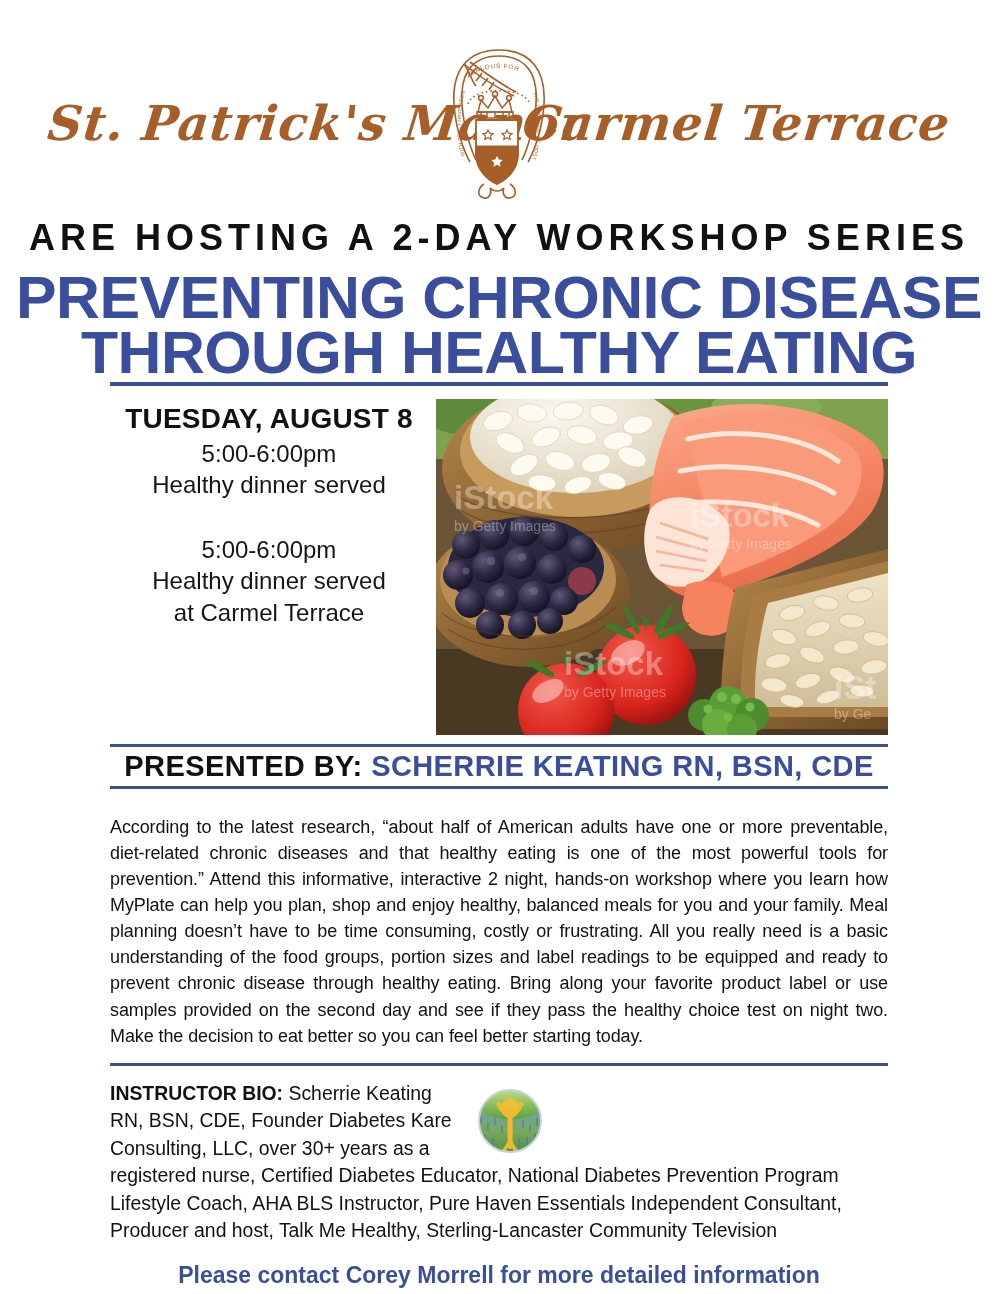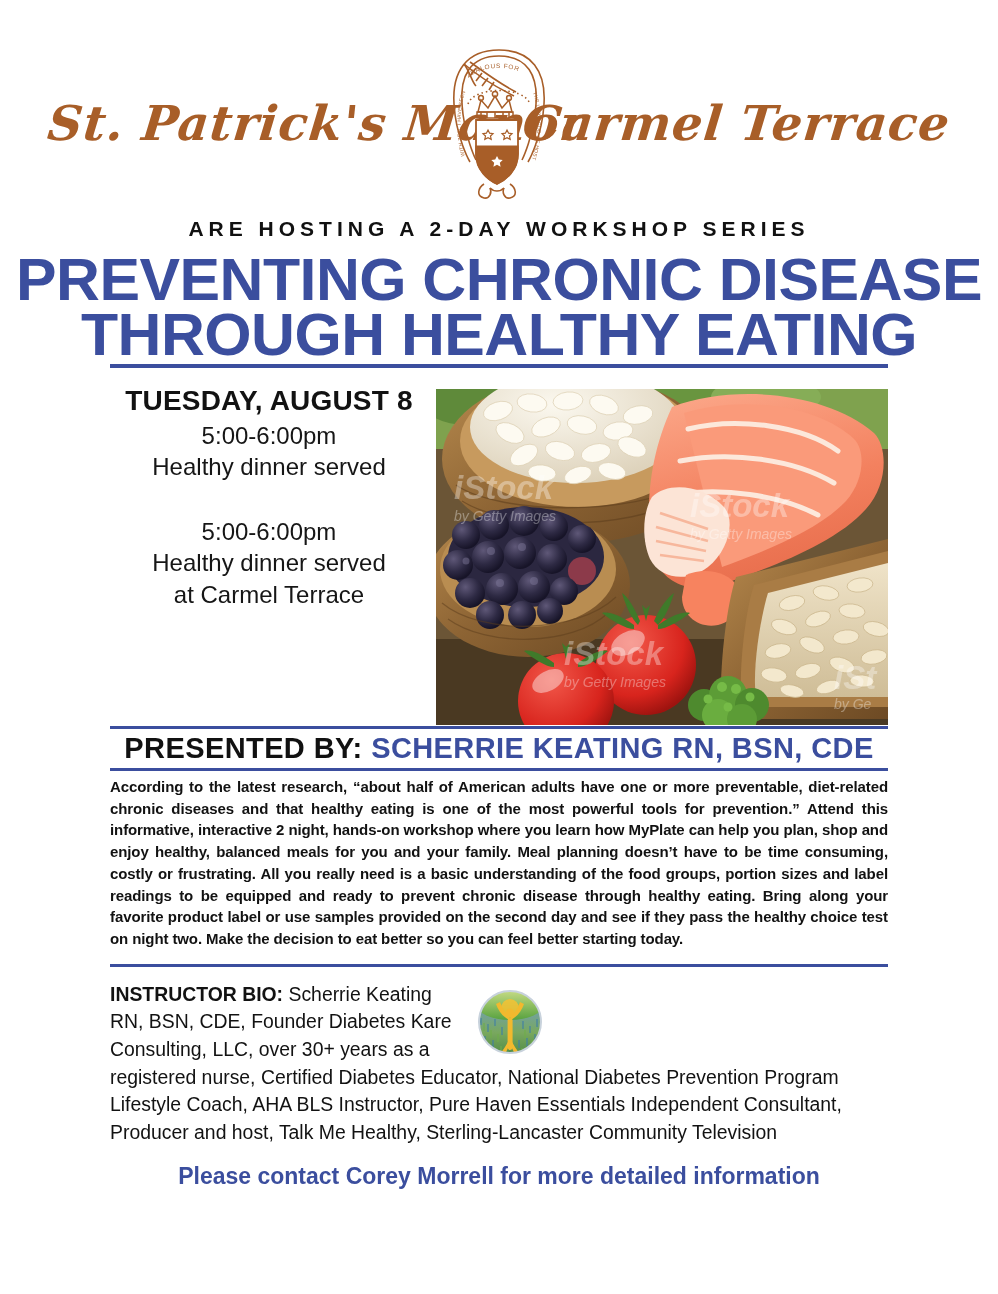--- a/index.html
+++ b/index.html
@@ -42,21 +42,21 @@
     left: 50%;
     transform: translateX(-50%);
     top: 42px;
     width: 118px;
     height: 160px;
   }
 
   
   .eyebrow {
     text-align: center;
-    font-size: 21px;
+    font-size: 36px;
     font-weight: bold;
     letter-spacing: 5.0px;
     color: #111111;
     margin-top: 12px;
     font-family: "Liberation Sans", sans-serif;
   }
   .title {
     text-align: center;
     color: #3B4E9E;
     font-family: "Liberation Sans Narrow", "Liberation Sans", sans-serif;
@@ -109,26 +109,25 @@
   .date-line {
     font-size: 24px;
     color: #161616;
     line-height: 1.30;
   }
   .date-gap { height: 30px; }
 
   .photo {
     position: absolute;
     right: 0;
-    top: 12px;
+    top: 4px;
     width: 452px;
     height: 336px;
     overflow: hidden;
     background: #fdba74;
-    font-style: italic;
   }
   .photo svg { display: block; }
 
   
   .presented-wrap {
     width: 778px;
     margin: 11px auto 0 auto;
   }
   .presented {
     text-align: center;
@@ -138,28 +137,27 @@
     letter-spacing: 0.4px;
     padding: 3px 0 3px 0;
     color: #111111;
     white-space: nowrap;
   }
   .presented .name { color: #3B4E9E; }
 
   
   .body-copy {
     width: 778px;
-    margin: 5px auto 0 auto;
+    margin: 25px auto 0 auto;
     font-family: "Liberation Sans Narrow", "Liberation Sans", sans-serif;
-    font-size: 15px;
+    font-size: 18px;
     line-height: 1.45;
     text-align: justify;
     color: #121212;
     letter-spacing: -0.1px;
-    font-weight: bold;
   }
 
   
   .bio-wrap {
     width: 778px;
     margin: 14px auto 0 auto;
     font-family: "Liberation Sans Narrow", "Liberation Sans", sans-serif;
     font-size: 19.4px;
     line-height: 1.42;
     color: #121212;

